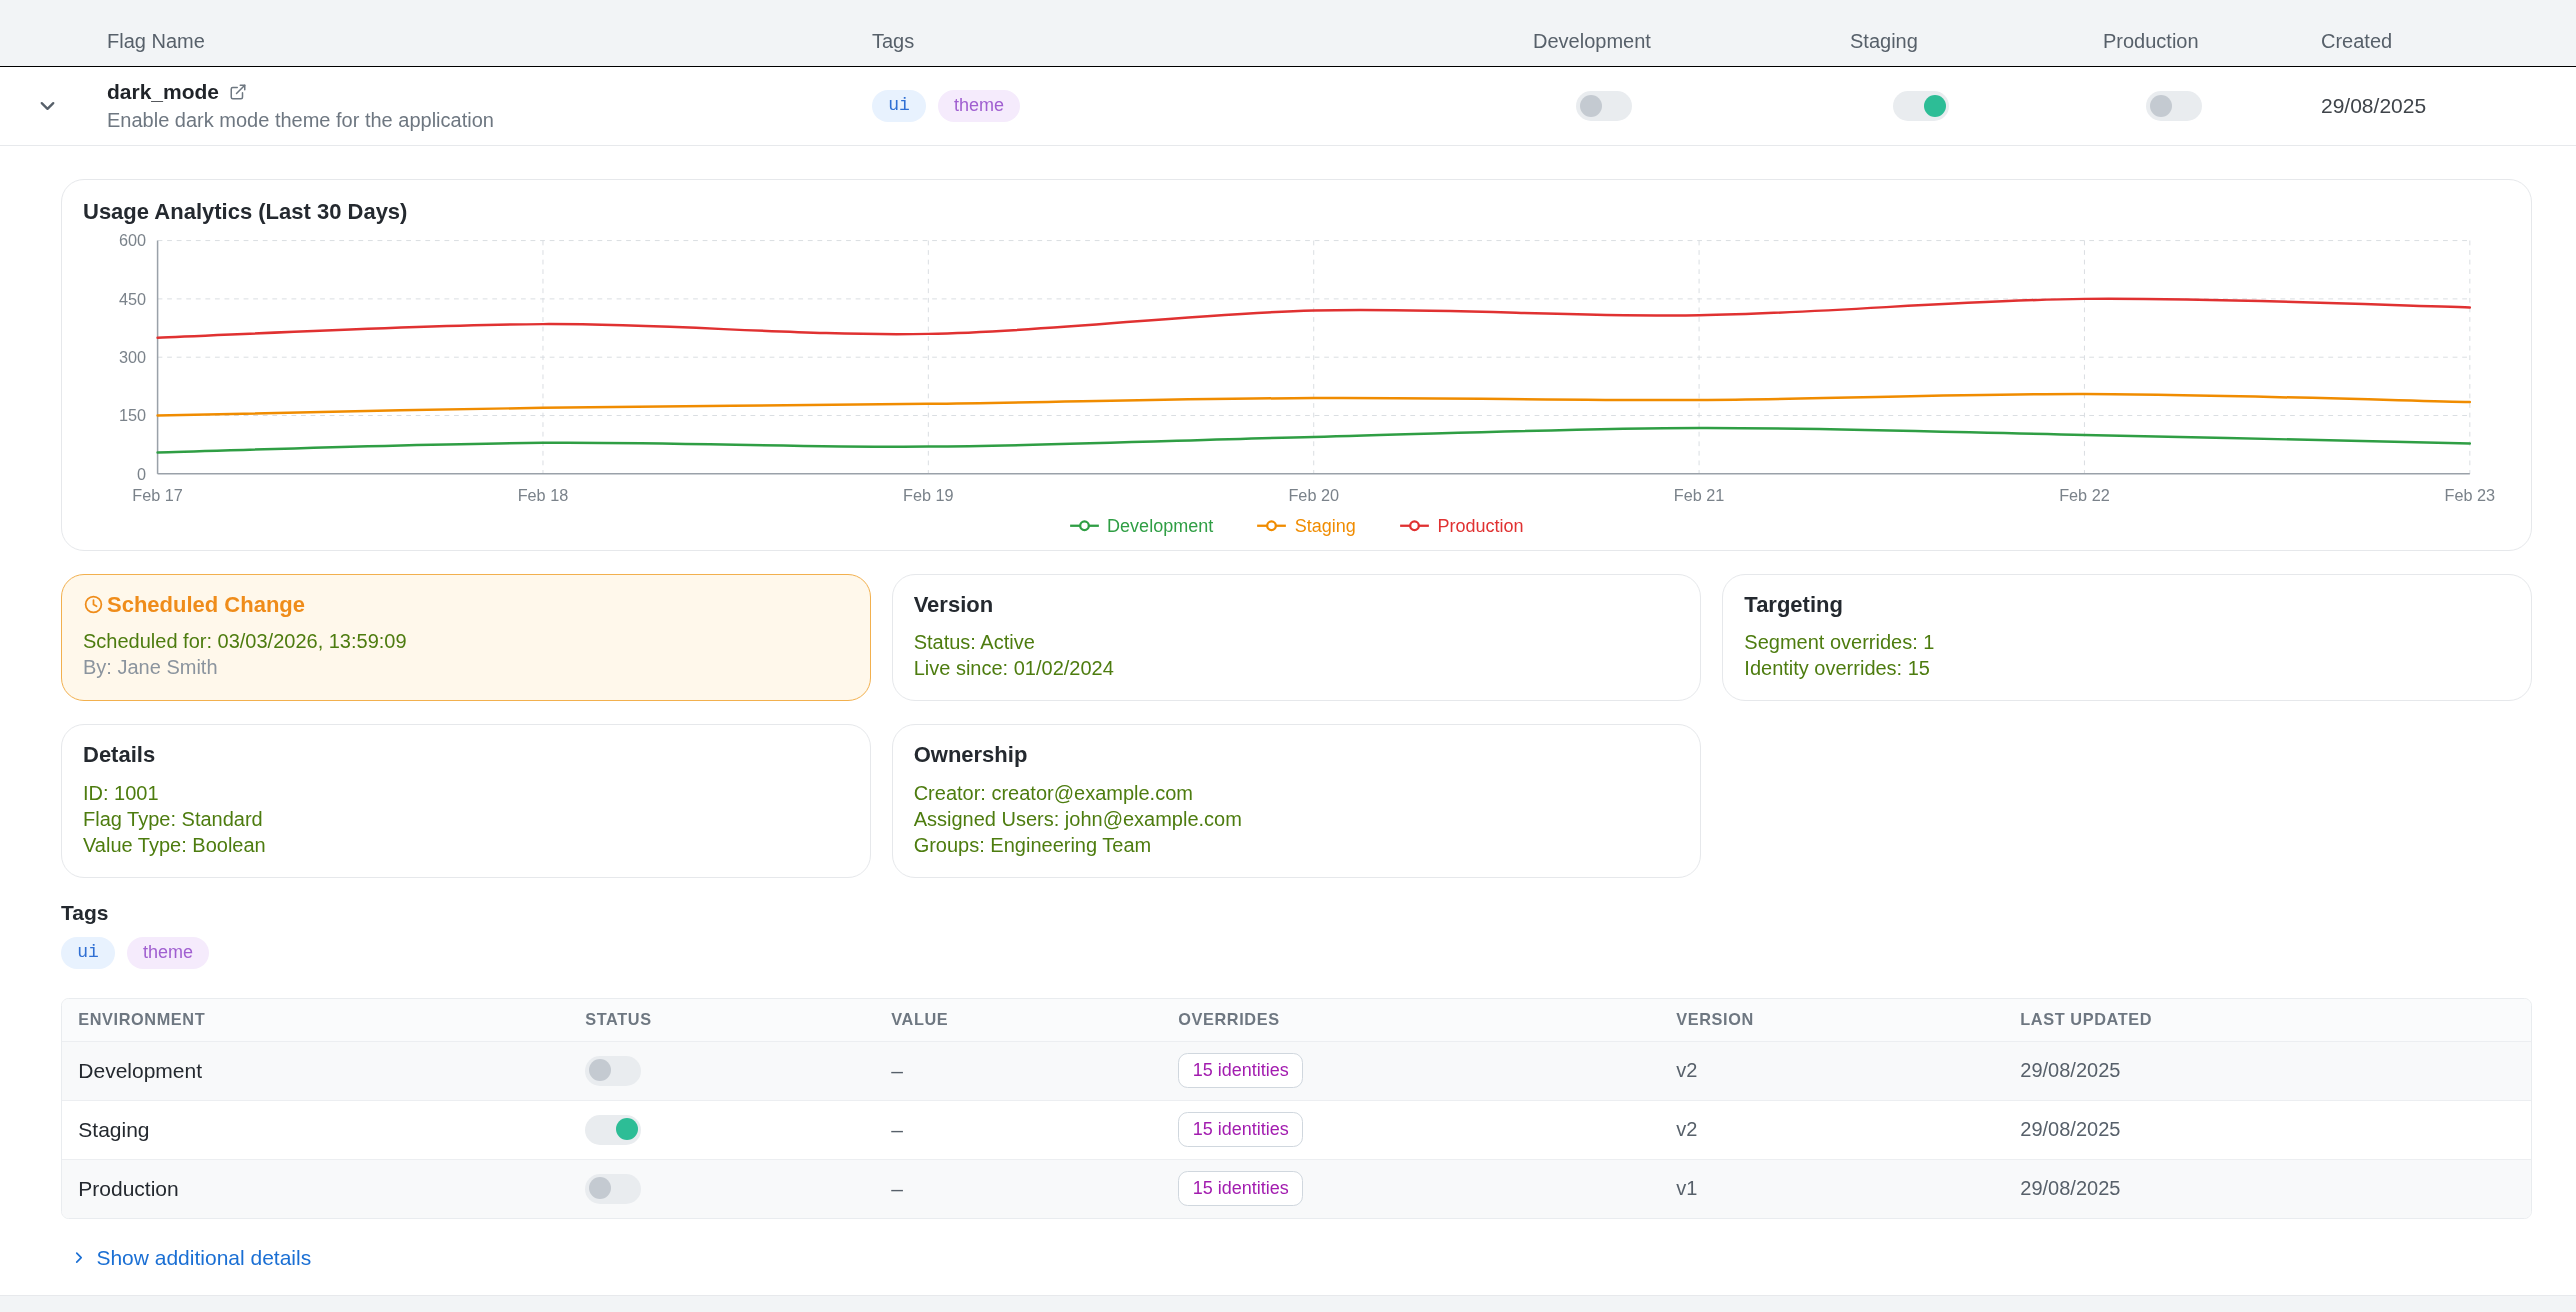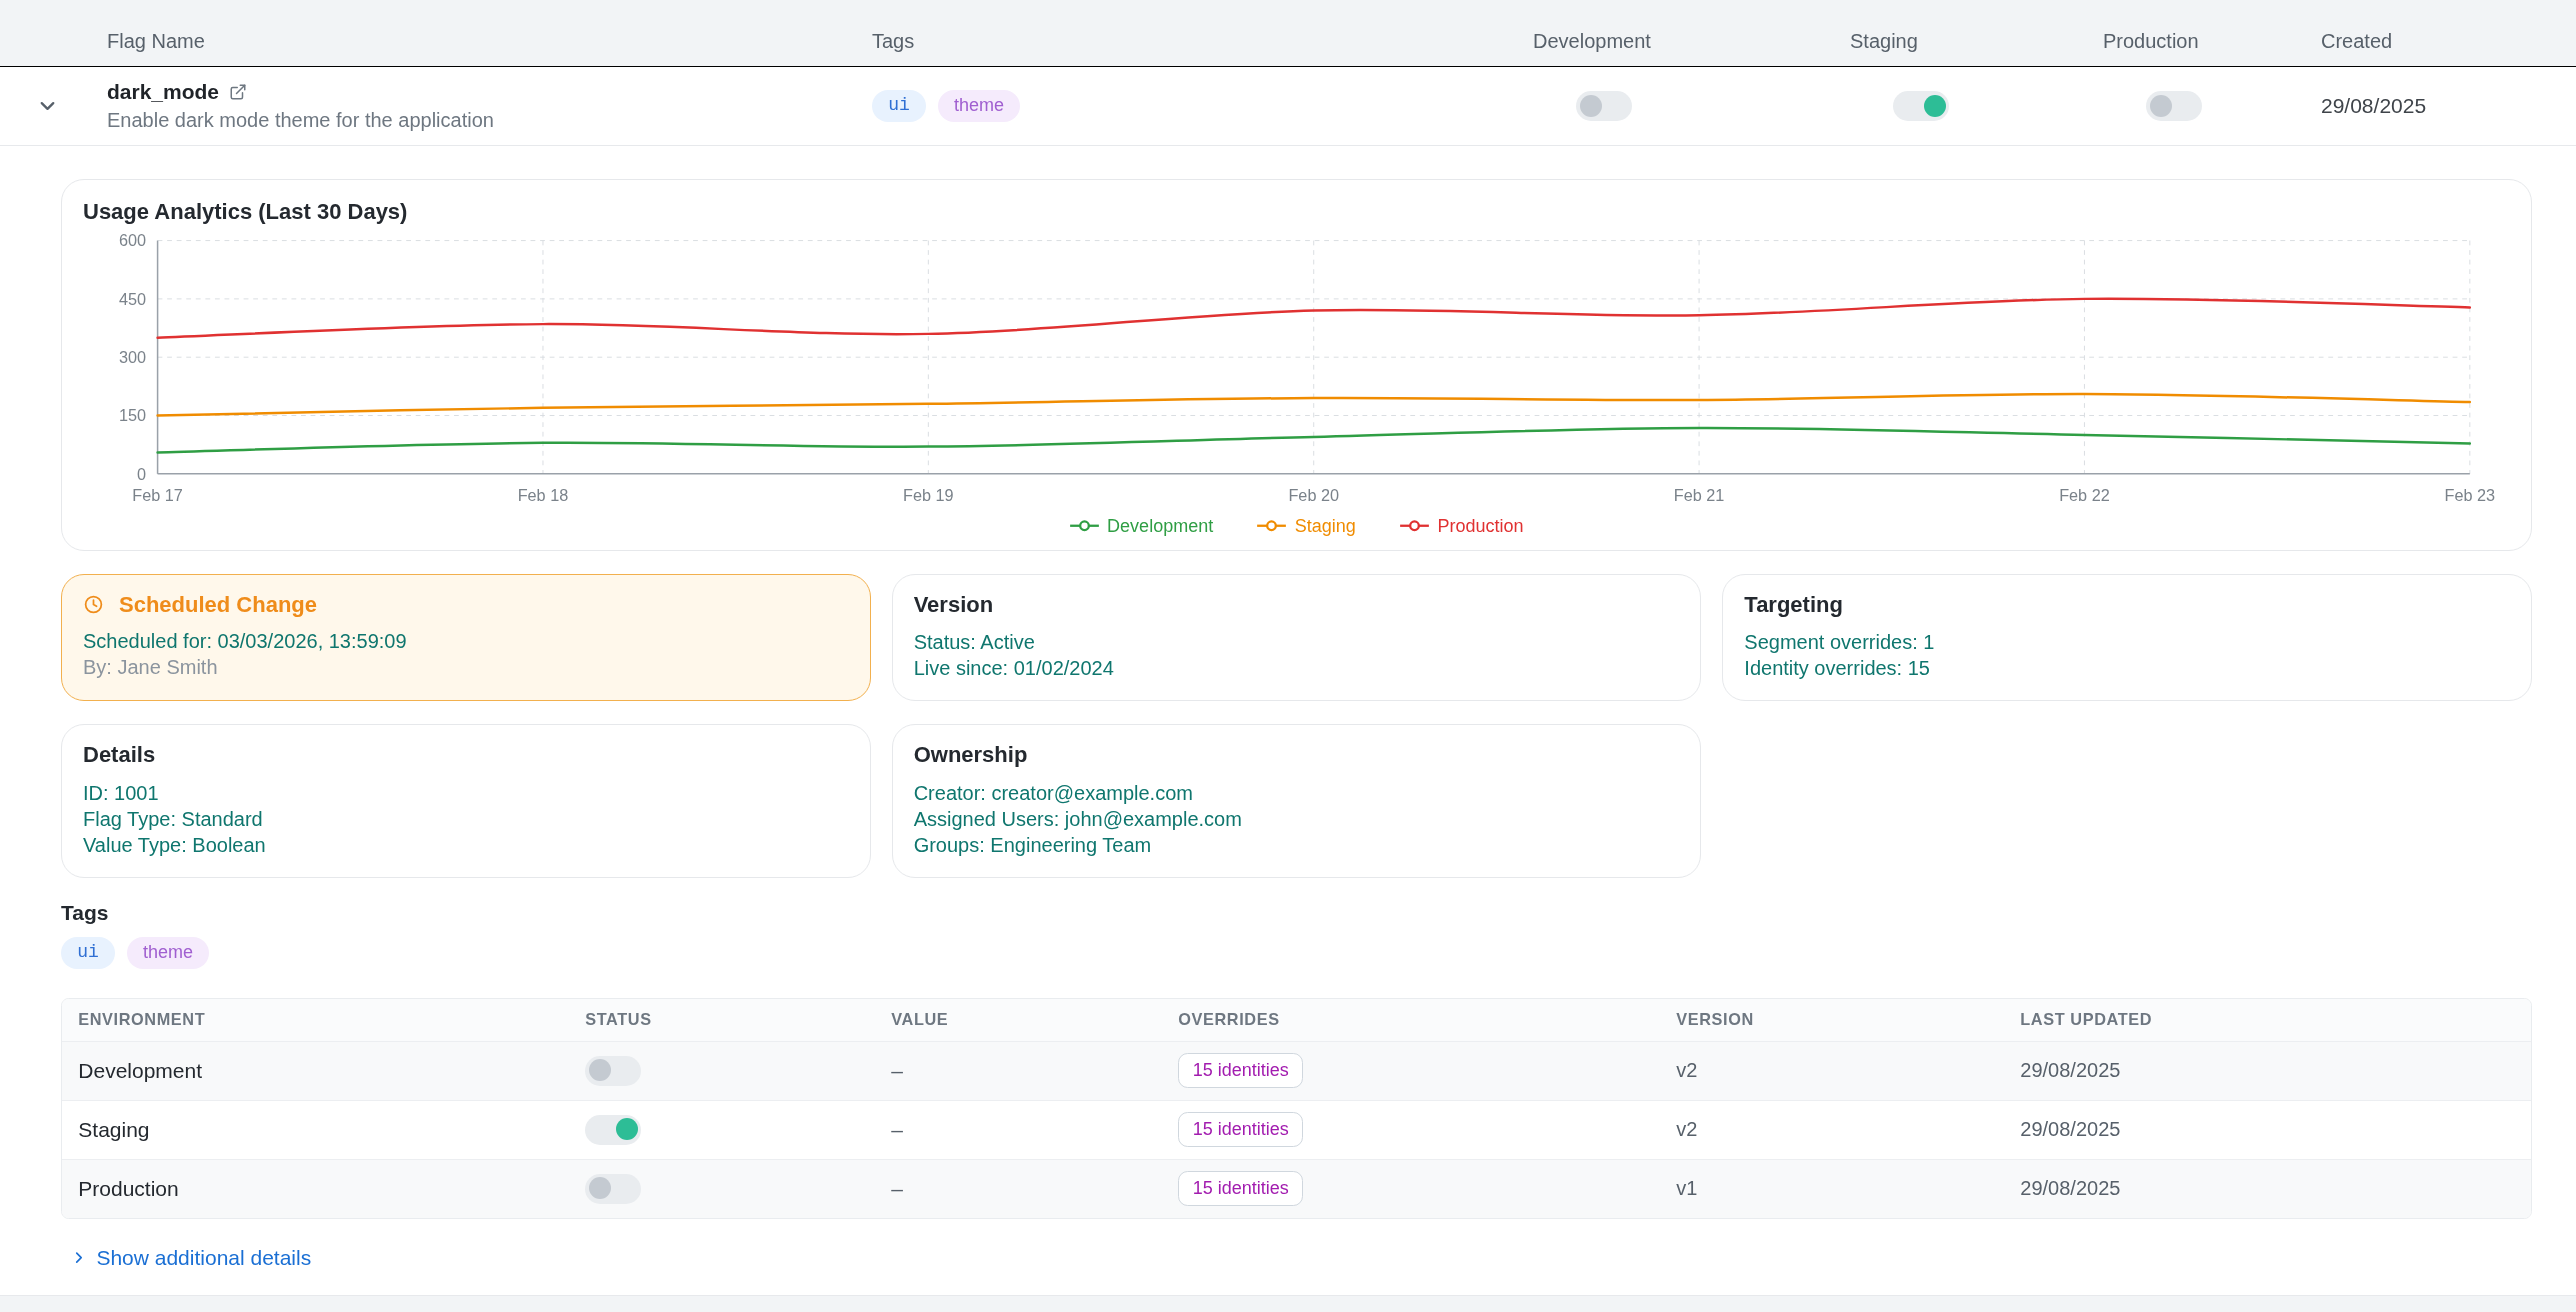--- a/index.html
+++ b/index.html
@@ -91,28 +91,28 @@
   }
   .legend-item { display: inline-flex; align-items: center; gap: 8.6px; }
   .cards-grid {
     display: grid;
     grid-template-columns: repeat(3, 1fr);
     gap: 21px;
     margin-bottom: 23px;
   }
   .info-card { padding: 17px 21px 19px; }
   .info-card .card-title { margin-bottom: 11.5px; }
-  .info-line { font-size: 20px; color: #0f766e; line-height: 26px; }
+  .info-line { font-size: 20px; color: #4d7c0f; line-height: 26px; }
   .info-line.muted { color: #8b949e; }
   .scheduled-card {
     background: #fff8eb;
     border: 1.9px solid #f2b04e;
   }
   .scheduled-title {
-    display: flex; align-items: center; gap: 15px;
+    display: flex; align-items: center; gap: 3px;
     font-size: 22px; font-weight: 600; color: #ef8c1a;
     margin-bottom: 10.5px;
   }
   
   .tags-section { margin-bottom: 29px; }
   .tags-section-title { font-size: 21px; font-weight: 600; margin-bottom: 12.4px; }
   .pills-row { display: flex; gap: 11.5px; }
   
   .env-table {
     border: 1px solid #e9ecef;

